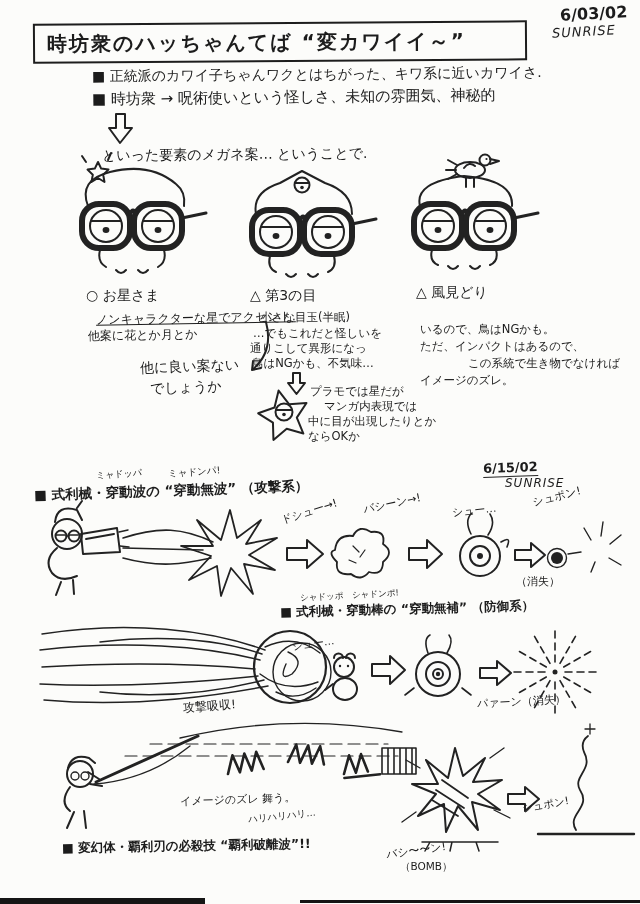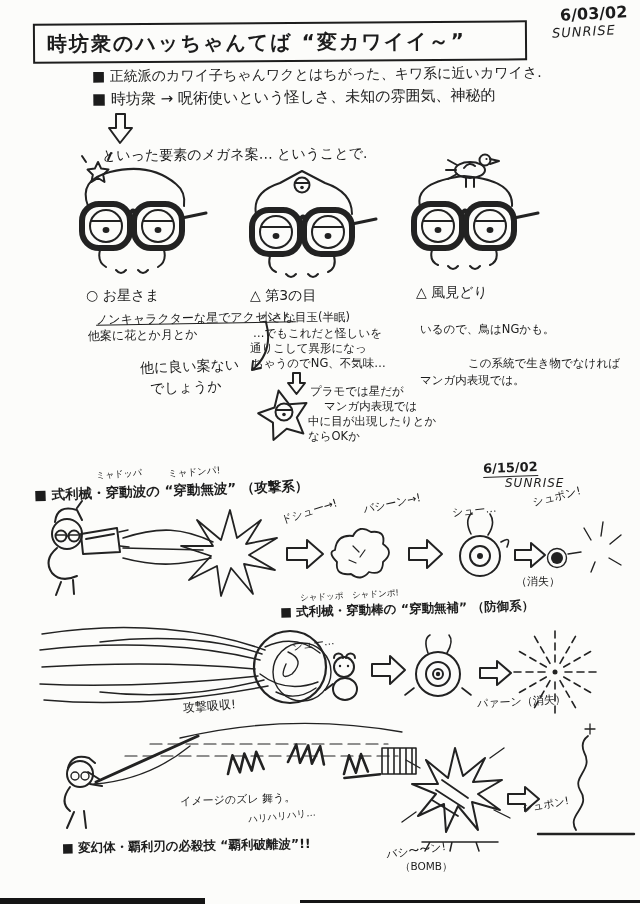--- a/index.html
+++ b/index.html
@@ -118,41 +118,42 @@
   <div class="t" style="left:88px;top:328px;font-size:12px;transform:rotate(-1deg);">他案に花とか月とか</div>
   <svg class="sk" style="left:232px;top:322px;" width="40" height="58" viewBox="0 0 40 58">
     <path class="ink" stroke-width="1.6" d="M34 0 q8 30 -14 48 M20 48 l1 -9 M20 48 l9 -2"></path>
   </svg>
   <div class="t" style="left:140px;top:358px;font-size:14px;transform:rotate(-2deg);">他に良い案ない</div>
   <div class="t" style="left:150px;top:379px;font-size:14px;transform:rotate(-2deg);">でしょうか</div>
 
   <div class="t" style="left:260px;top:310px;font-size:11.5px;">小さな目玉(半眠)</div>
   <div class="t" style="left:253px;top:326px;font-size:11.5px;">…でもこれだと怪しいを</div>
   <div class="t" style="left:250px;top:341px;font-size:11.5px;">通りこして異形になっ</div>
-  <div class="t" style="left:252px;top:356px;font-size:11.5px;">ちゃうのでNG、不気味…</div>
+  <div class="t" style="left:252px;top:356px;font-size:11.5px;">鳥はNGかも、不気味…</div>
   <svg class="sk" style="left:286px;top:372px;" width="22" height="24" viewBox="0 0 22 24">
     <path class="ink" stroke-width="1.6" d="M7 1 H14 V11 H19 L10.5 22 L2 11 H7 Z"></path>
   </svg>
 
   <svg class="sk" style="left:252px;top:384px;" width="64" height="62" viewBox="0 0 64 62">
     <g class="ink" stroke-width="1.8">
       <path transform="translate(32,32) rotate(-12)" d="M0 -26 L7.5 -10.3 L24.7 -8 L12.2 4.2 L15.3 21.2 L0 13 L-15.3 21.2 L-12.2 4.2 L-24.7 -8 L-7.5 -10.3 Z"></path>
       <circle cx="32" cy="28" r="8.5"></circle>
       <path d="M24 26 H40"></path>
       <circle cx="32" cy="30.5" r="1.8" fill="#222" stroke="none"></circle>
     </g>
   </svg>
   <div class="t" style="left:310px;top:384px;font-size:11.5px;">プラモでは星だが</div>
   <div class="t" style="left:305px;top:399px;font-size:11.5px;margin-left:19px;">マンガ内表現では</div>
   <div class="t" style="left:308px;top:414px;font-size:11.5px;">中に目が出現したりとか</div>
   <div class="t" style="left:308px;top:429px;font-size:11.5px;">ならOKか</div>
 
   <div class="t" style="left:420px;top:322px;font-size:11.5px;">いるので、鳥はNGかも。</div>
+  <div class="t" style="left:420px;top:339px;font-size:11.5px;">ただ、インパクトはあるので、</div>
   <div class="t" style="left:420px;top:356px;font-size:11.5px;margin-left:48px;">この系統で生き物でなければ</div>
-  <div class="t" style="left:420px;top:373px;font-size:11.5px;">マンガ内表現では。</div>
+  <div class="t" style="left:420px;top:373px;font-size:11.5px;">イメージのズレ。</div>
 
   <div class="t" style="left:483px;top:460px;font-size:13px;font-weight:700;border-bottom:1.5px solid #222;transform:rotate(-2deg);">6/15/02</div>
   <div class="t" style="left:505px;top:476px;font-size:12px;letter-spacing:1px;font-style:italic;">SUNRISE</div>
 
   <div class="t" style="left:96px;top:469px;font-size:9px;transform:rotate(-4deg);">ミャドッパ</div>
   <div class="t" style="left:168px;top:466px;font-size:9.5px;transform:rotate(-4deg);">ミャドンパ!</div>
   <div class="t" style="left:34px;top:482px;font-size:13.5px;font-weight:600;transform:rotate(-2deg);">■ 式利械・穿動波の “穿動無波” （攻撃系）</div>
 
   <div class="t" style="left:280px;top:505px;font-size:11px;transform:rotate(-18deg);">ドシュー→!</div>
   <div class="t" style="left:363px;top:497px;font-size:11px;transform:rotate(-12deg);">バシーン→!</div>

